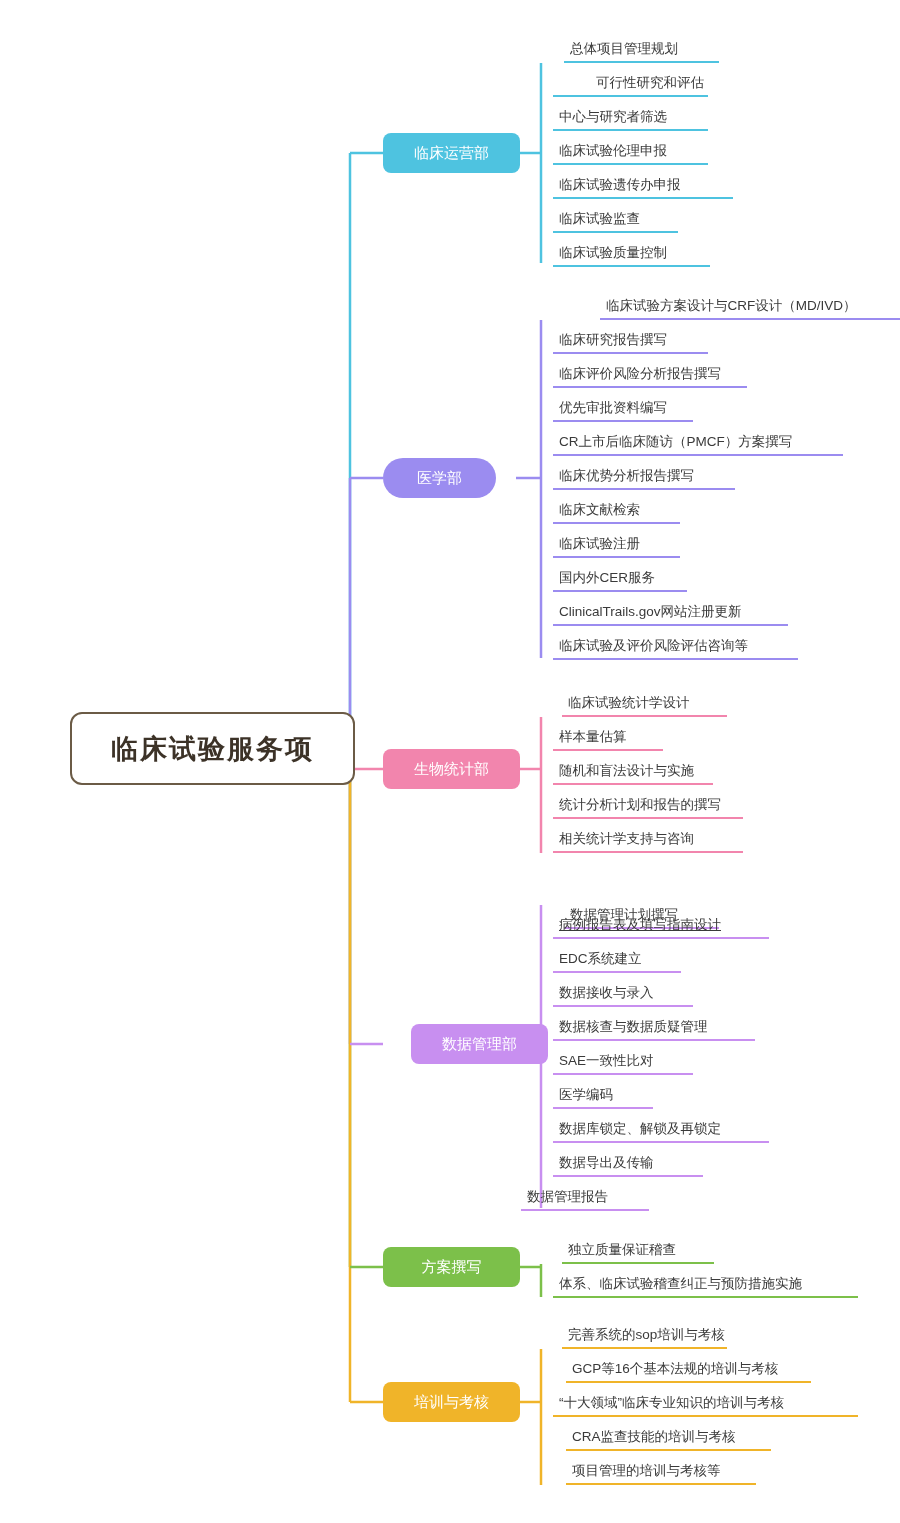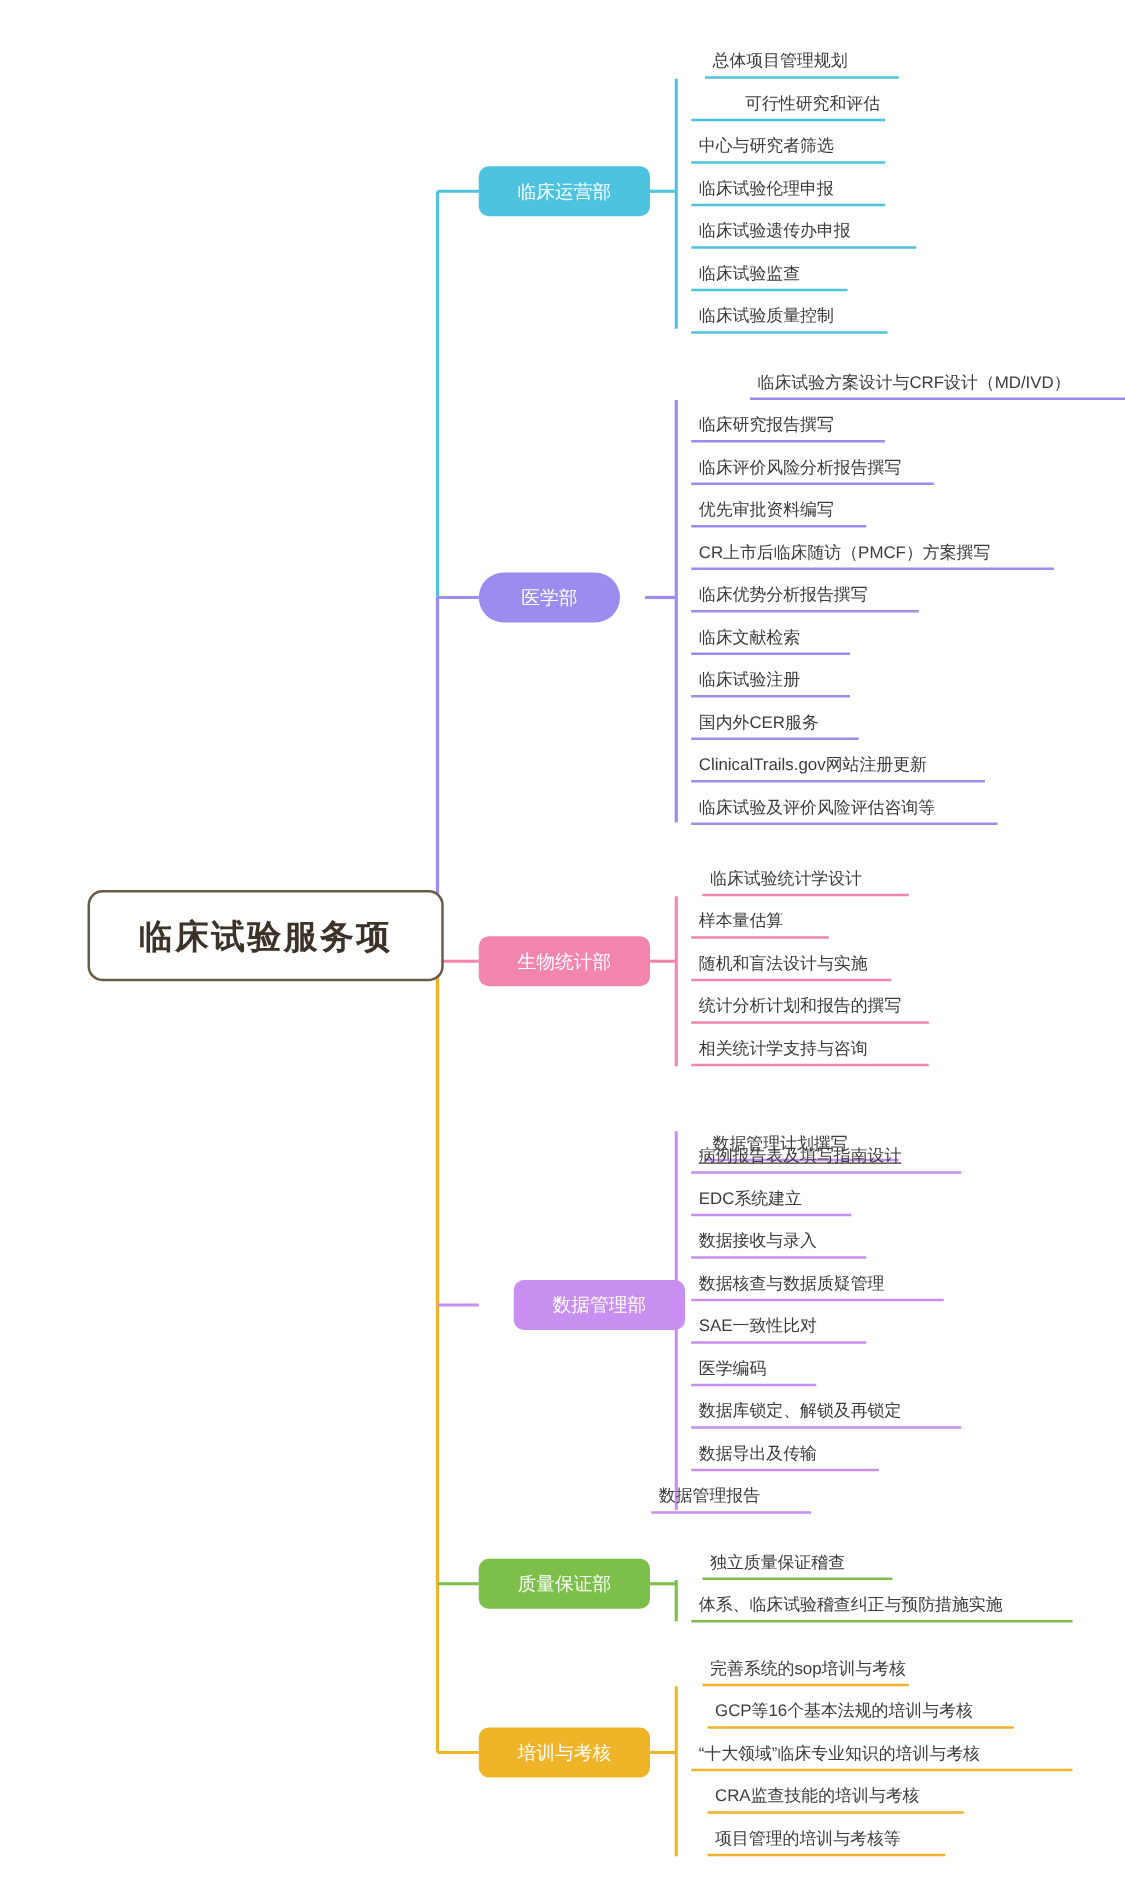--- a/index.html
+++ b/index.html
@@ -226,21 +226,21 @@
       <span>数据库锁定、解锁及再锁定</span>
     </div>
   <div class="node leaf-node" style="left:553px; top:1151px; width:150px; border-color:#c88ff0;">
       <span>数据导出及传输</span>
     </div>
   <div class="node leaf-node" style="left:521px; top:1185px; width:128px; border-color:#c88ff0;">
       <span>数据管理报告</span>
     </div>
 
   <div class="node branch-node" style="left:383px; top:1247px; width:137px; background:#7cc04a;">
-    <span>质量保证部</span>
+    <span>方案撰写</span>
   </div>
   <div class="node leaf-node" style="left:562px; top:1238px; width:152px; border-color:#7cc04a;">
       <span>独立质量保证稽查</span>
     </div>
   <div class="node leaf-node" style="left:553px; top:1272px; width:305px; border-color:#7cc04a;">
       <span>体系、临床试验稽查纠正与预防措施实施</span>
     </div>
 
   <div class="node branch-node" style="left:383px; top:1382px; width:137px; background:#f0b429;">
     <span>培训与考核</span>

